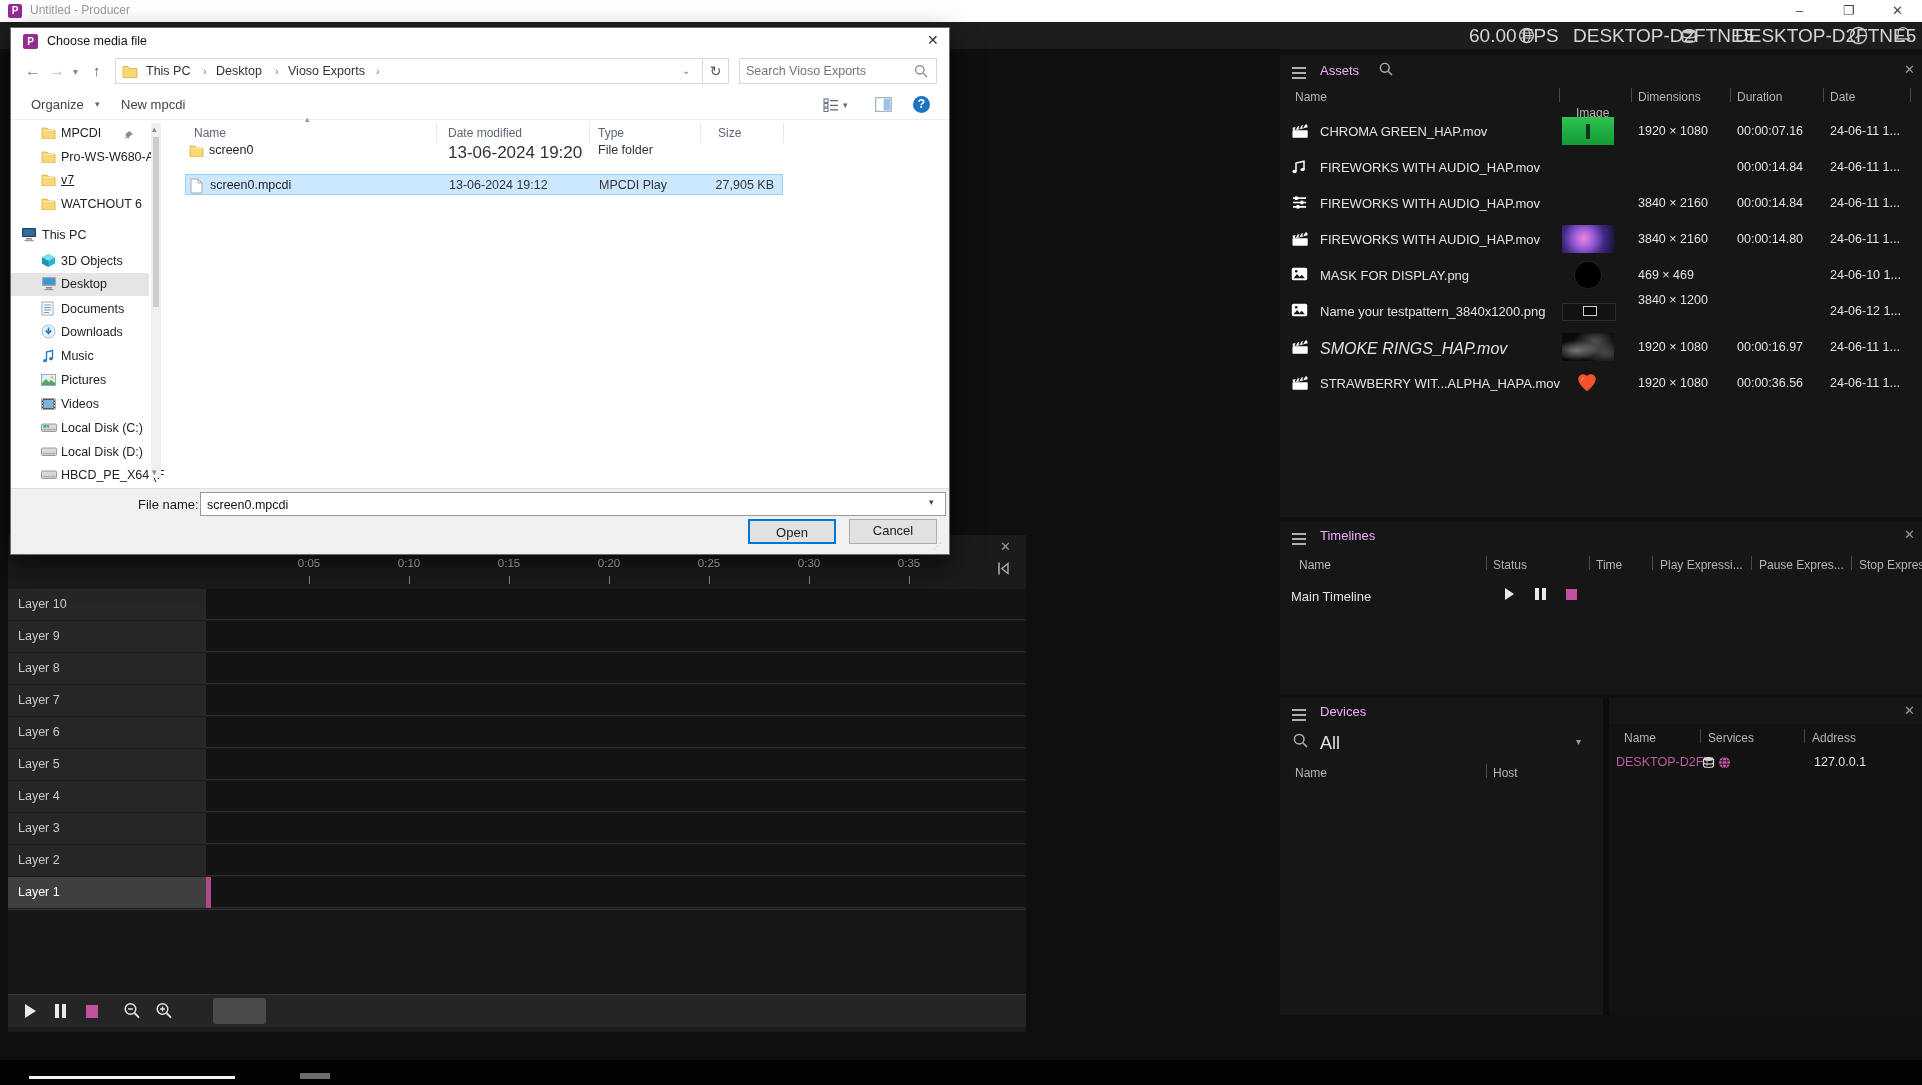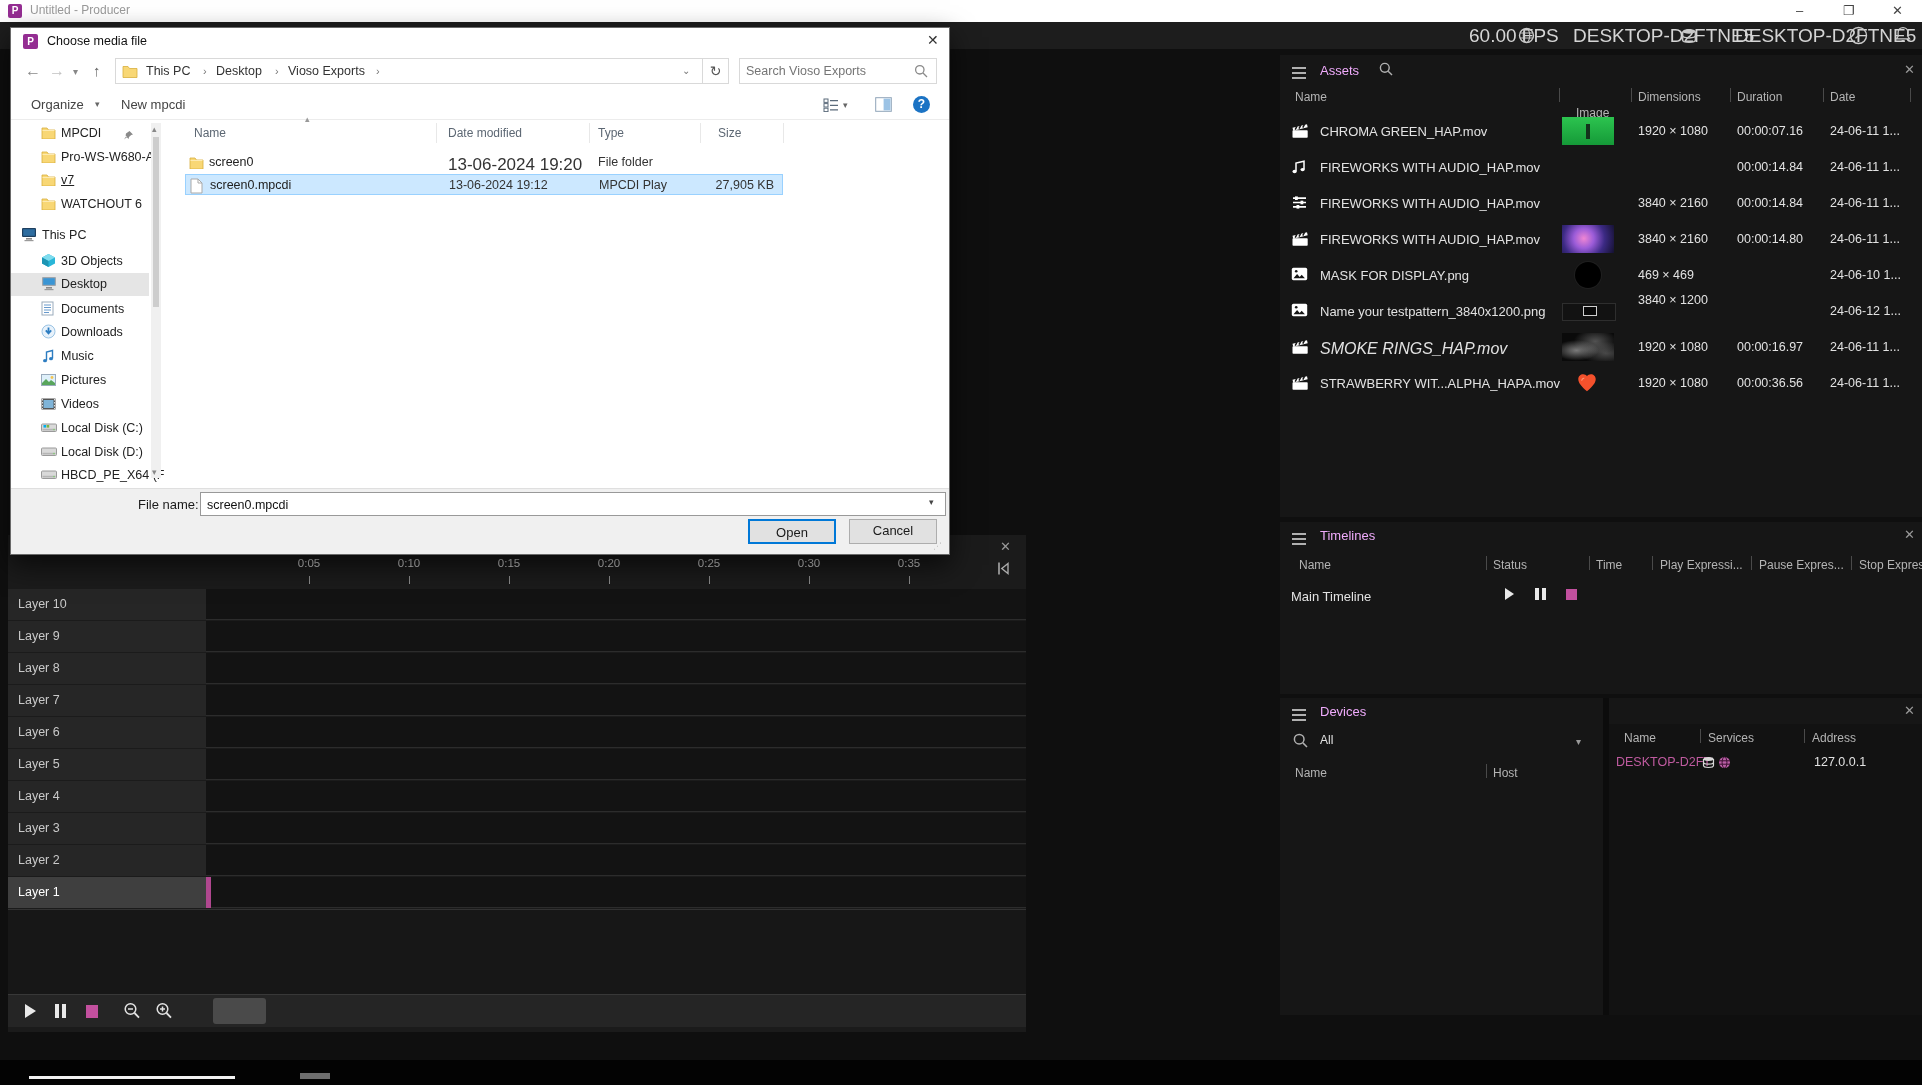--- a/index.html
+++ b/index.html
@@ -344,21 +344,21 @@
       </div>
     <div class="abs p-title nw" style="left:40px;top:6px;">Devices</div>
     <div class="abs p-close" style="left:624px;top:6px;">✕</div>
 
     <span class="abs" style="left:13px;top:35px;">
       <svg width="15" height="15">
           <circle cx="6.2" cy="6.2" r="4.8" fill="none" stroke="#b0b0b0" stroke-width="1.5"></circle>
           <path d="M9.9 9.9 14 14" stroke="#b0b0b0" stroke-width="1.5"></path>
         </svg>
     </span>
-    <div class="abs cell nw" style="left:40px;top:35px;font-size:12px;">All</div>
+    <div class="abs cell nw" style="left:40px;top:35px;font-size:18px;">All</div>
     <div class="abs" style="left:296px;top:38px;color:#9a9a9a;font-size:10px;">▾</div>
     <div class="abs colhead nw" style="left:15px;top:68px;">Name</div>
     <div class="abs colhead nw" style="left:213px;top:68px;">Host</div>
     <div class="abs colsep" style="left:206px;top:66px;"></div>
 
     <div class="abs" style="left:323px;top:0;width:6px;height:317px;background:#0c0c0c;"></div>
     <div class="abs" style="left:329px;top:26px;width:313px;height:291px;background:#121212;"></div>
     <div class="abs colhead nw" style="left:344px;top:33px;">Name</div>
     <div class="abs colhead nw" style="left:428px;top:33px;">Services</div>
     <div class="abs colhead nw" style="left:532px;top:33px;">Address</div>
@@ -543,21 +543,21 @@
     <div class="abs listhead nw" style="left:183px;top:98px;">Name</div>
     <div class="abs" style="left:294px;top:86px;color:#999;font-size:9px;">▴</div>
     <div class="abs listhead nw" style="left:437px;top:98px;">Date modified</div>
     <div class="abs listhead nw" style="left:587px;top:98px;">Type</div>
     <div class="abs listhead nw" style="left:707px;top:98px;">Size</div>
     <div class="vsep" style="left:425px;top:95px;"></div>
     <div class="vsep" style="left:578px;top:95px;"></div>
     <div class="vsep" style="left:689px;top:95px;"></div>
     <div class="vsep" style="left:772px;top:95px;"></div>
     <div id="file-rows">
-        <div class="abs" style="left: 174px; top: 124px; width: 598px; height: 21px;">
+        <div class="abs" style="left: 174px; top: 112px; width: 598px; height: 21px;">
           <span class="abs" style="left: 4px; top: 3px;"><svg width="15" height="13">
               <path d="M1 2h5l1.5 2H14v9H1z" fill="#f8d775" stroke="#d8ae3c" stroke-width="0.8"></path>
               <path d="M1.5 4.5h12" stroke="#fdeab0"></path>
             </svg></span>
           <div class="abs nw" style="left: 24px; top: 3px; font-size: 12.5px; color: rgb(34, 34, 34);">screen0</div>
           <div class="abs nw" style="left: 263px; top: 3px; font-size: 17px; color: rgb(51, 51, 51);">13-06-2024 19:20</div>
           <div class="abs nw" style="left: 413px; top: 3px; font-size: 12.5px; color: rgb(51, 51, 51);">File folder</div>
           <div class="abs nw" style="left: 460px; top: 3px; width: 128px; text-align: right; font-size: 12.5px; color: rgb(51, 51, 51);"></div>
         </div>
         <div class="abs" style="left: 174px; top: 146px; width: 598px; height: 21px; background: rgb(204, 232, 255); border: 1px solid rgb(153, 209, 255); box-sizing: border-box;">

